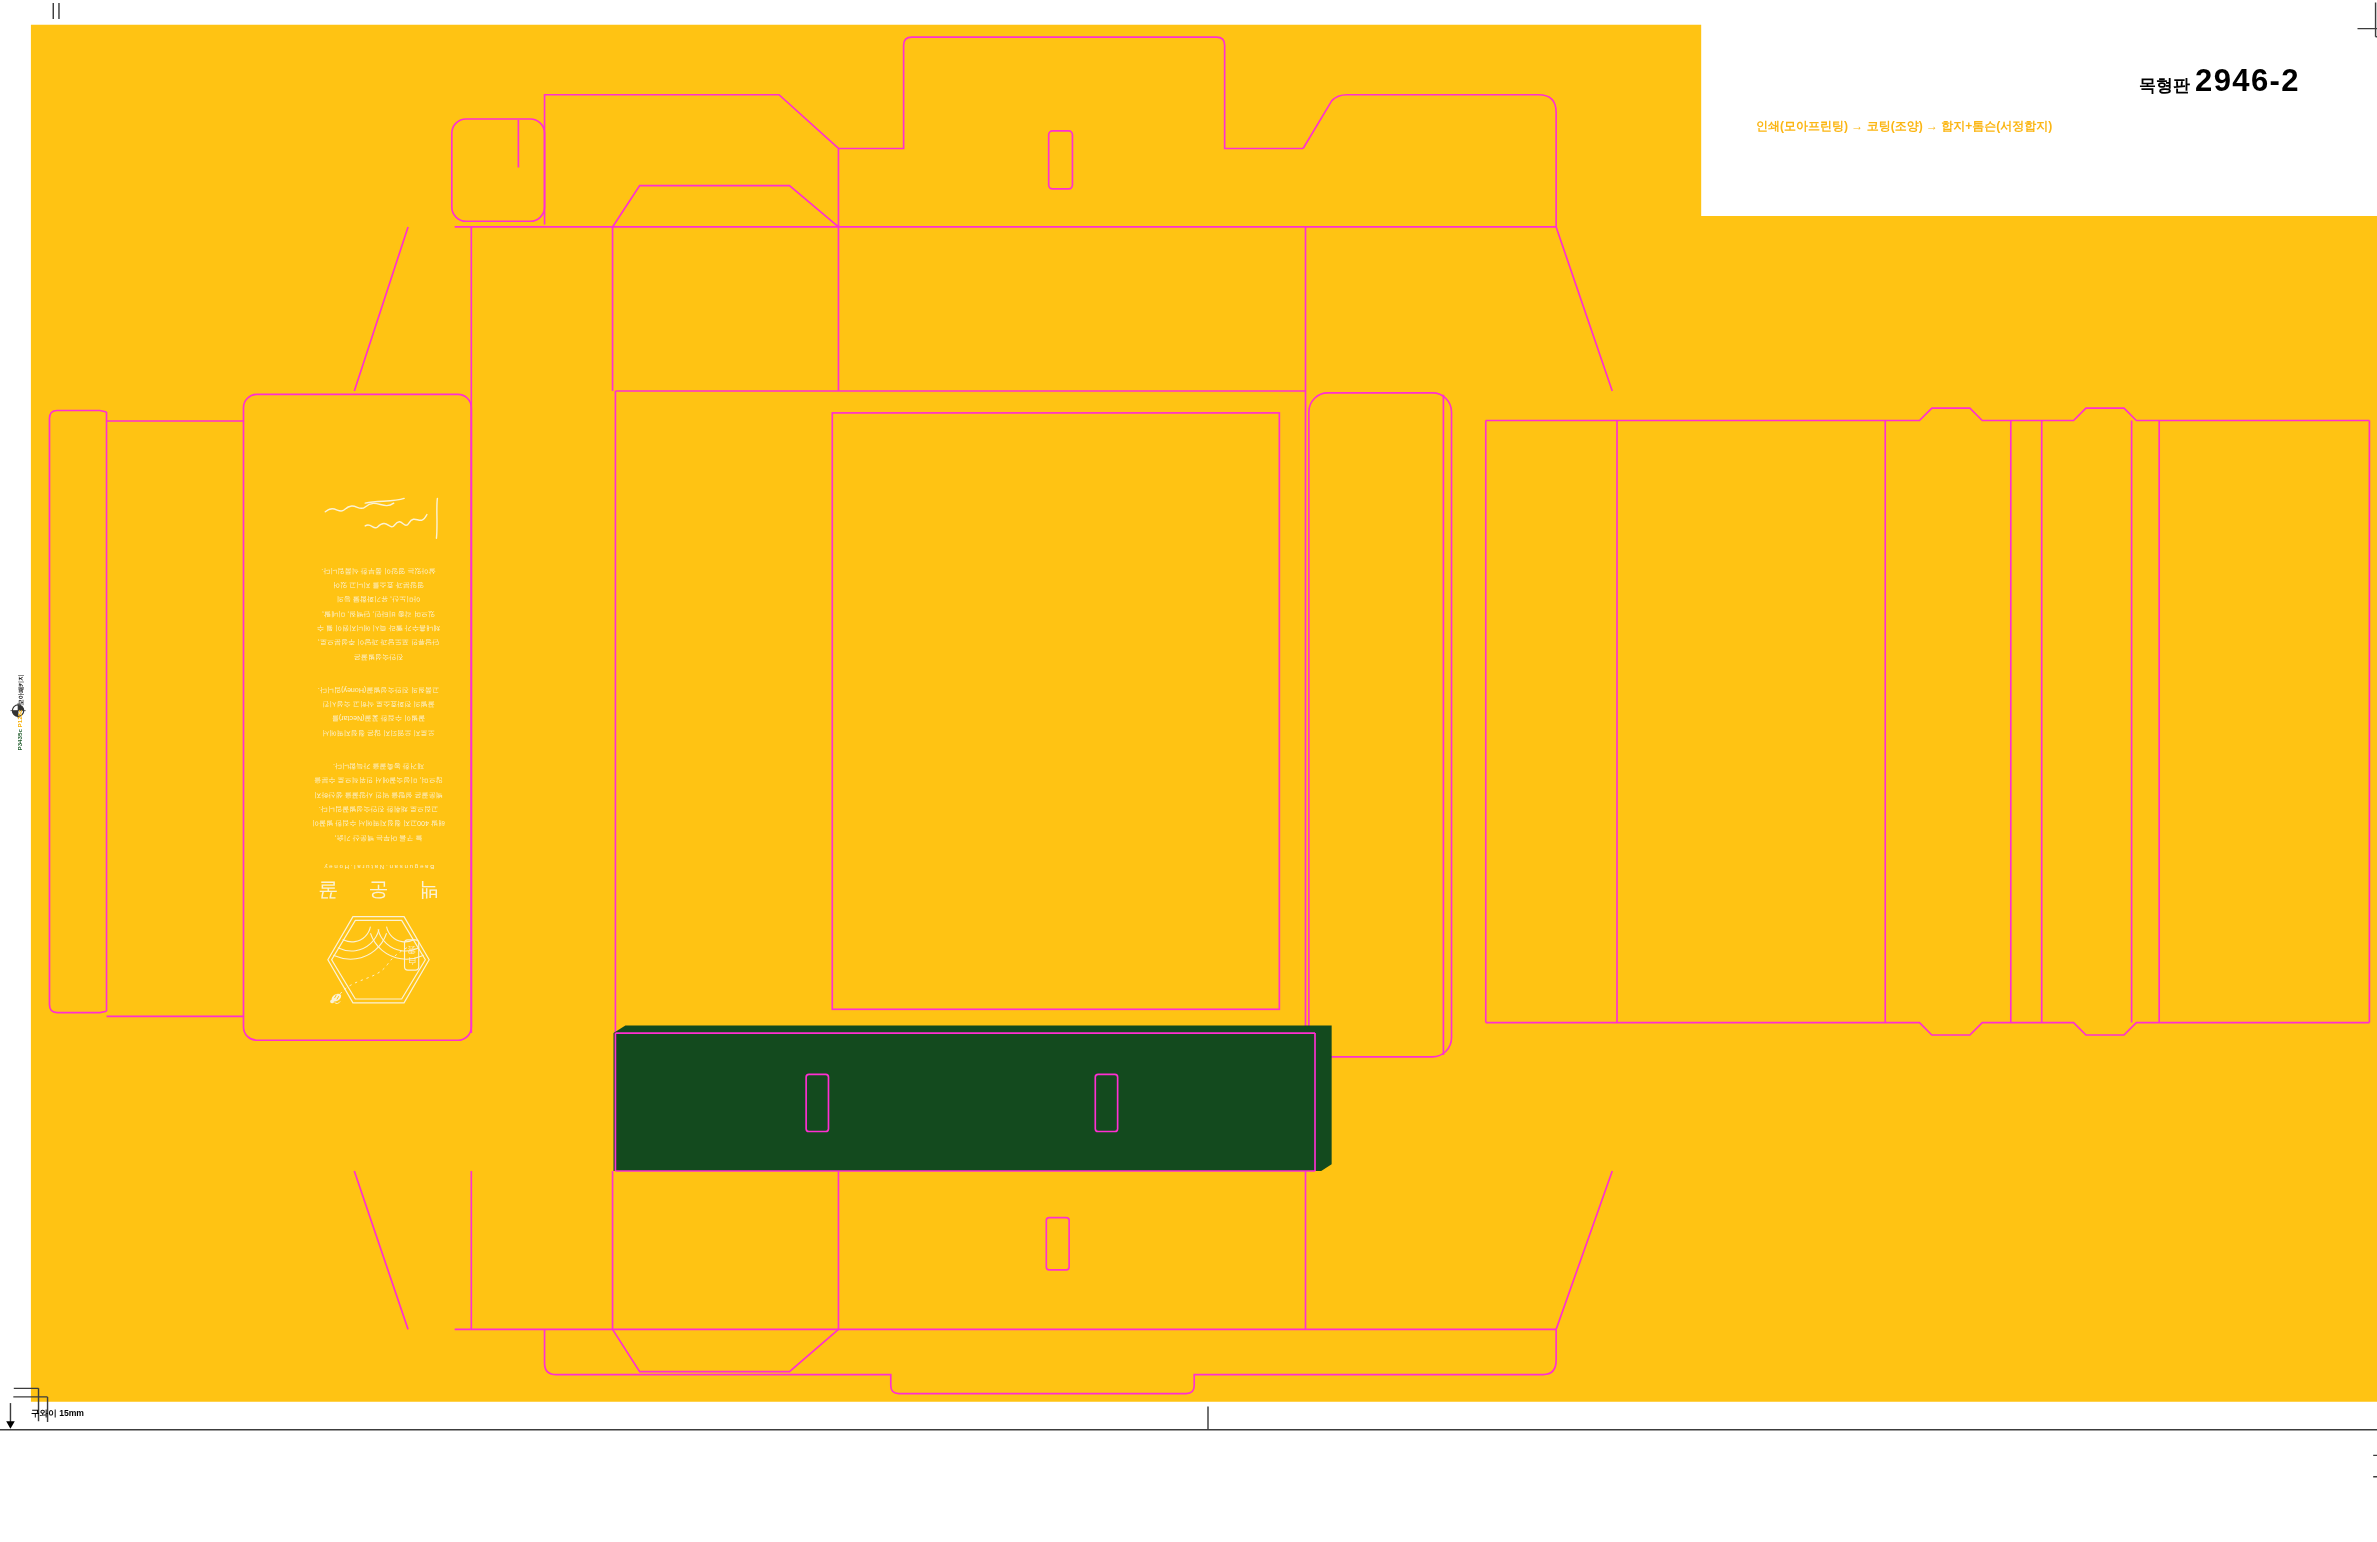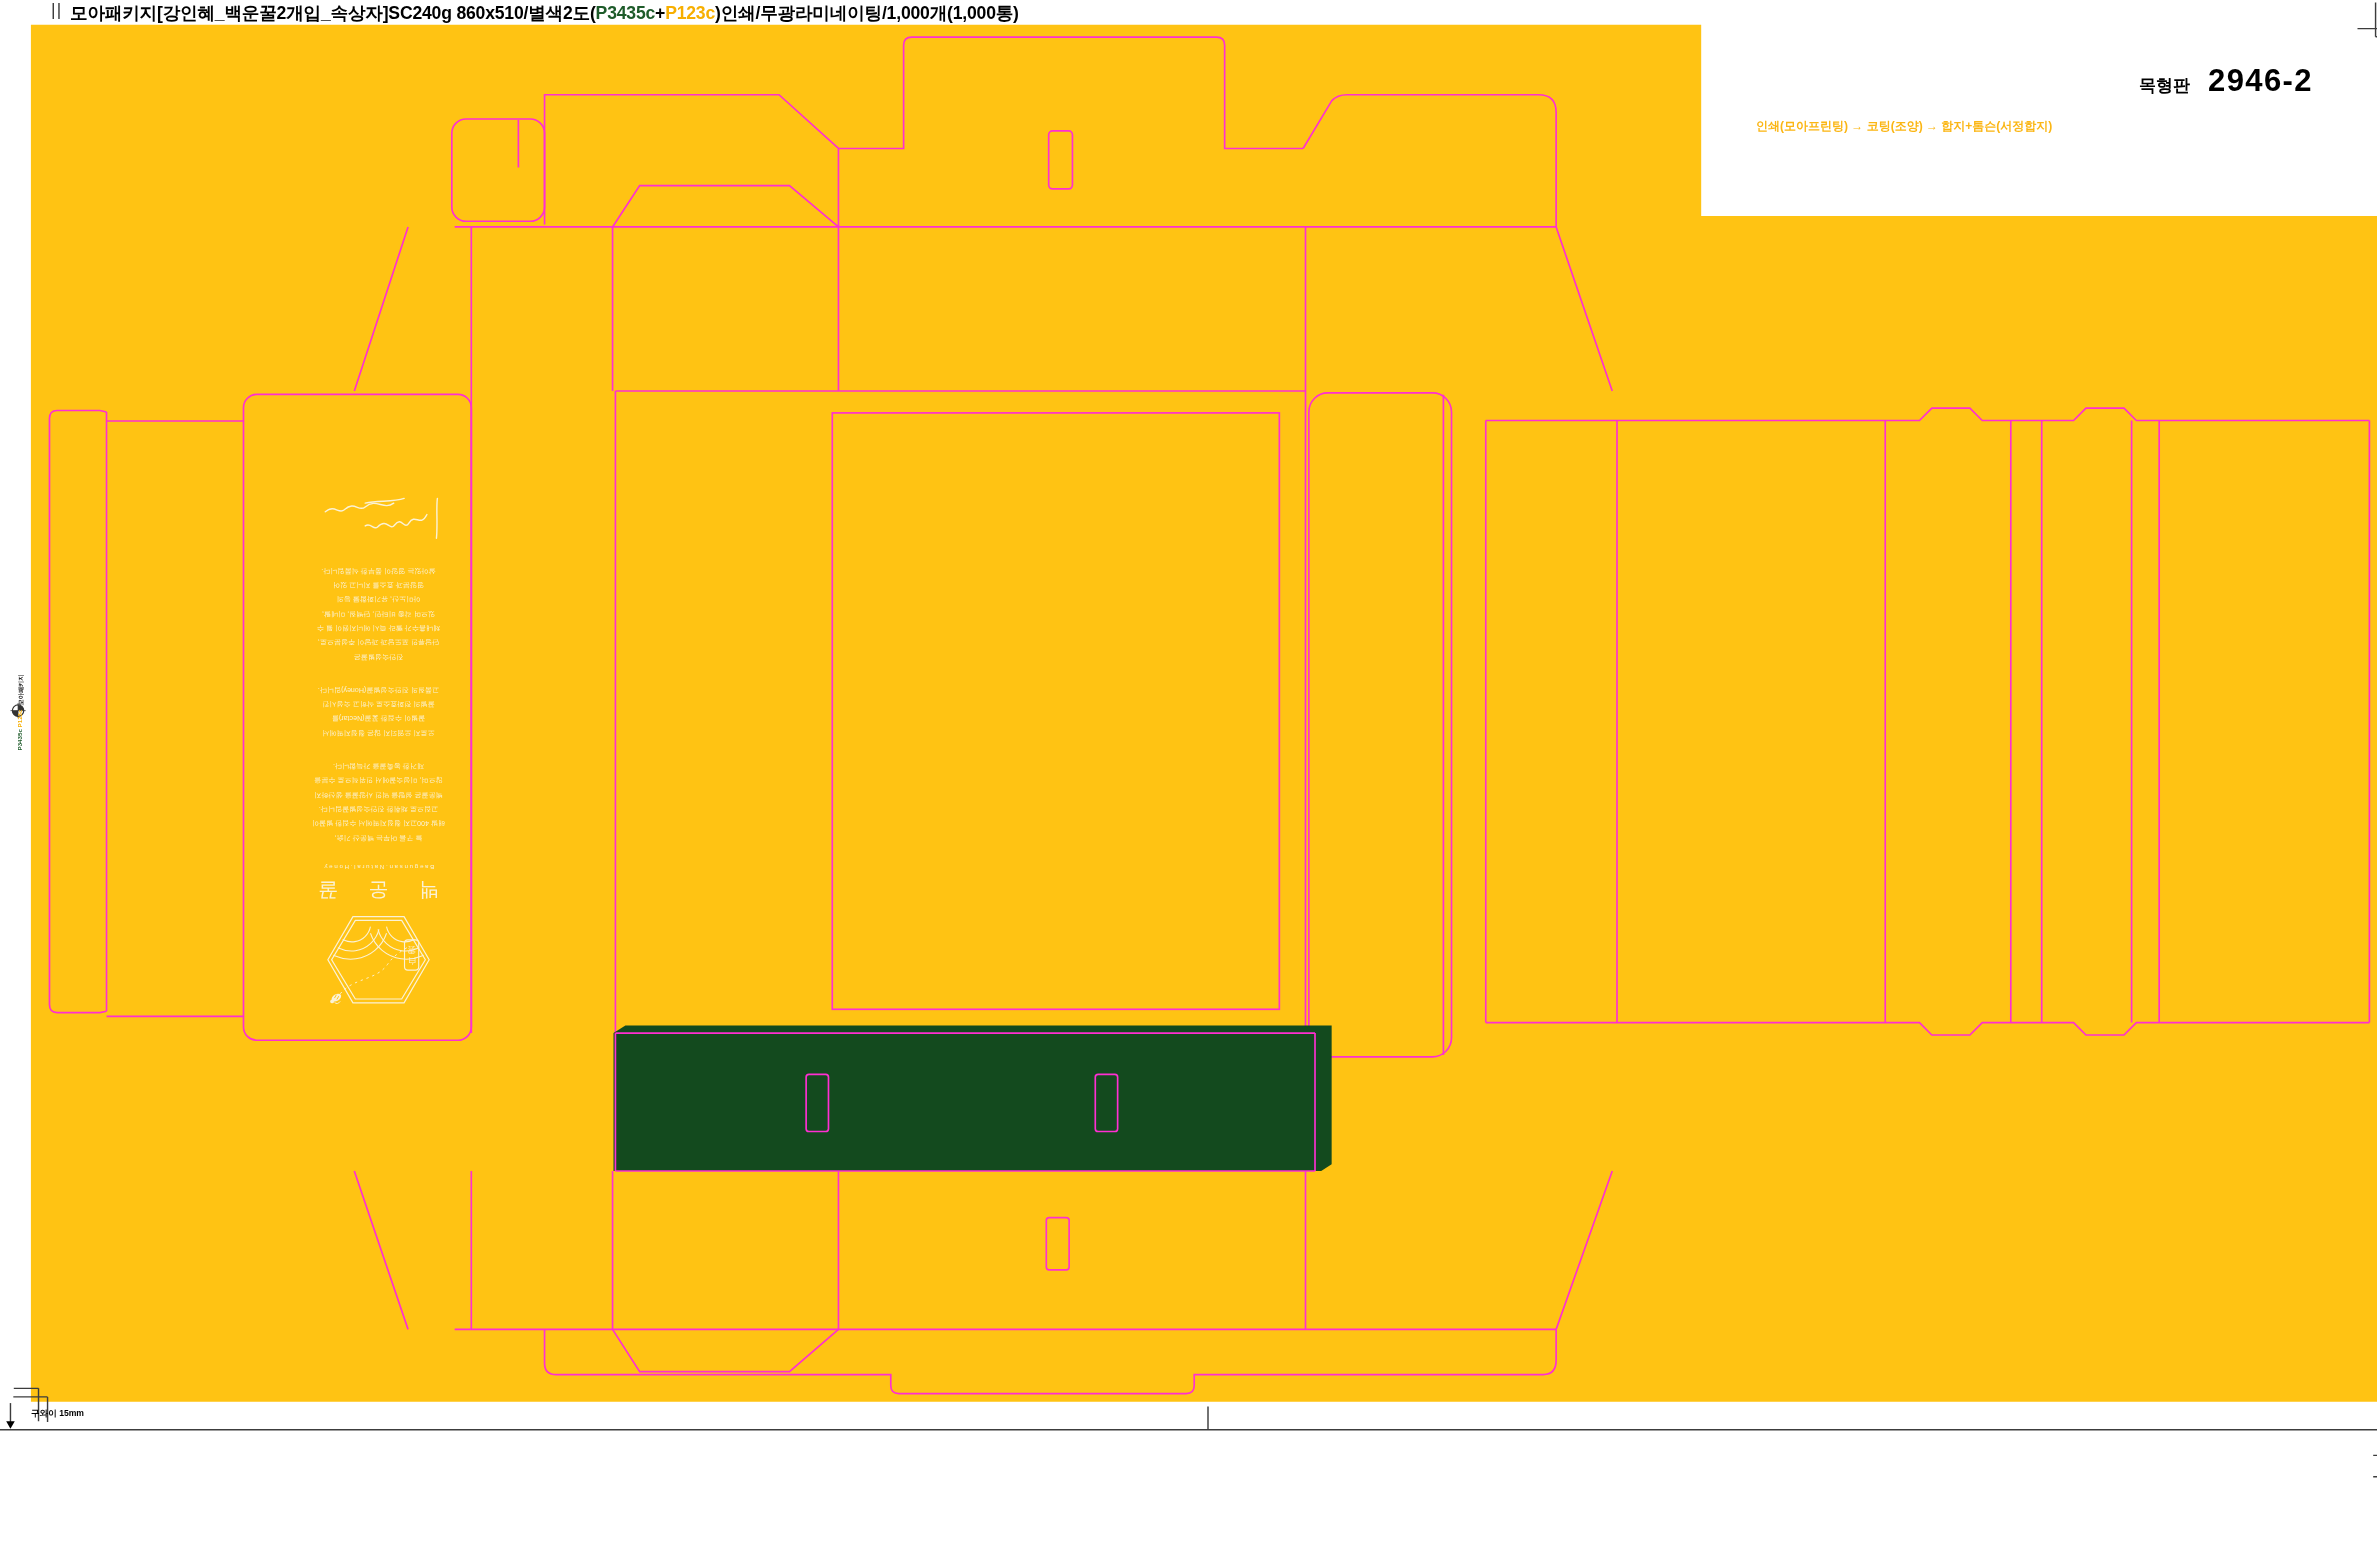--- a/index.html
+++ b/index.html
@@ -12,21 +12,21 @@
   body{font-family:"Liberation Sans","DejaVu Sans",sans-serif;}
   .page{position:relative;width:2416px;height:1543px;background:#fff;overflow:hidden;}
   .art{position:absolute;left:0;top:0;width:2416px;height:1543px;}
   .die{stroke:var(--dieline_magenta);stroke-width:3.5;fill:none;}
   .mark{stroke:var(--mark_gray);stroke-width:3;fill:none;}
 
   .header-line{position:absolute;left:70px;top:1px;font-size:17.6px;font-weight:700;color:var(--ink_black);white-space:nowrap;letter-spacing:-0.2px;}
   .header-line .sp1{color:var(--plate_green);}
   .header-line .sp2{color:var(--plate_yellow);}
 
-  .plate{position:absolute;left:2139px;top:44px;display:flex;align-items:baseline;gap:18px;}
+  .plate{position:absolute;left:2139px;top:44px;display:flex;align-items:baseline;gap:5px;}
   .plate .label{font-size:17px;font-weight:700;color:#000;}
   .plate .number{font-size:31px;font-weight:700;color:#000;letter-spacing:1.4px;margin-top:19px;}
 
   .workflow{position:absolute;left:1756px;top:118px;font-size:12px;font-weight:700;color:var(--workflow_yellow);white-space:nowrap;}
 
   .margin-label{position:absolute;font-size:6.2px;font-weight:700;white-space:nowrap;color:#111;}
   .rot-l{transform:translate(-50%,-50%) rotate(-90deg);}
   .spotpair .sp1{color:var(--plate_green);}
   .spotpair .sp2{color:var(--plate_yellow);}
 
@@ -141,23 +141,20 @@
       </g>
       <g>
         <circle cx="5042" cy="1494" r="12" fill="none" stroke="#333" stroke-width="2.5"></circle>
         <path d="M5042,1482 A12,12 0 0 1 5054,1494 L5042,1494 Z" fill="#333"></path>
         <path d="M5042,1506 A12,12 0 0 1 5030,1494 L5042,1494 Z" fill="#333"></path>
         <path d="M5026,1494 H5058 M5042,1478 V1510" stroke="#333" stroke-width="1.5"></path>
       </g>
     </g>
   </svg>
 
-  <div class="header-line">
-    <span>모아패키지[강인혜_백운꿀2개입_속상자]SC240g 860x510/별색2도(</span><span class="sp1">P3435c</span><span>+</span><span class="sp2">P123c</span><span>)인쇄/무광라미네이팅/1,000개(1,000통)</span>
-  </div>
 
   <div class="plate">
     <span class="label">목형판</span>
     <span class="number">2946-2</span>
   </div>
 
   <div class="workflow">인쇄(모아프린팅) → 코팅(조양) →  합지+톰슨(서정합지)</div>
 
   <div class="margin-label rot-l" style="left:21.4px;top:690px;">모아패키지</div>
   <div class="margin-label rot-l spotpair" style="left:19px;top:730px;">

